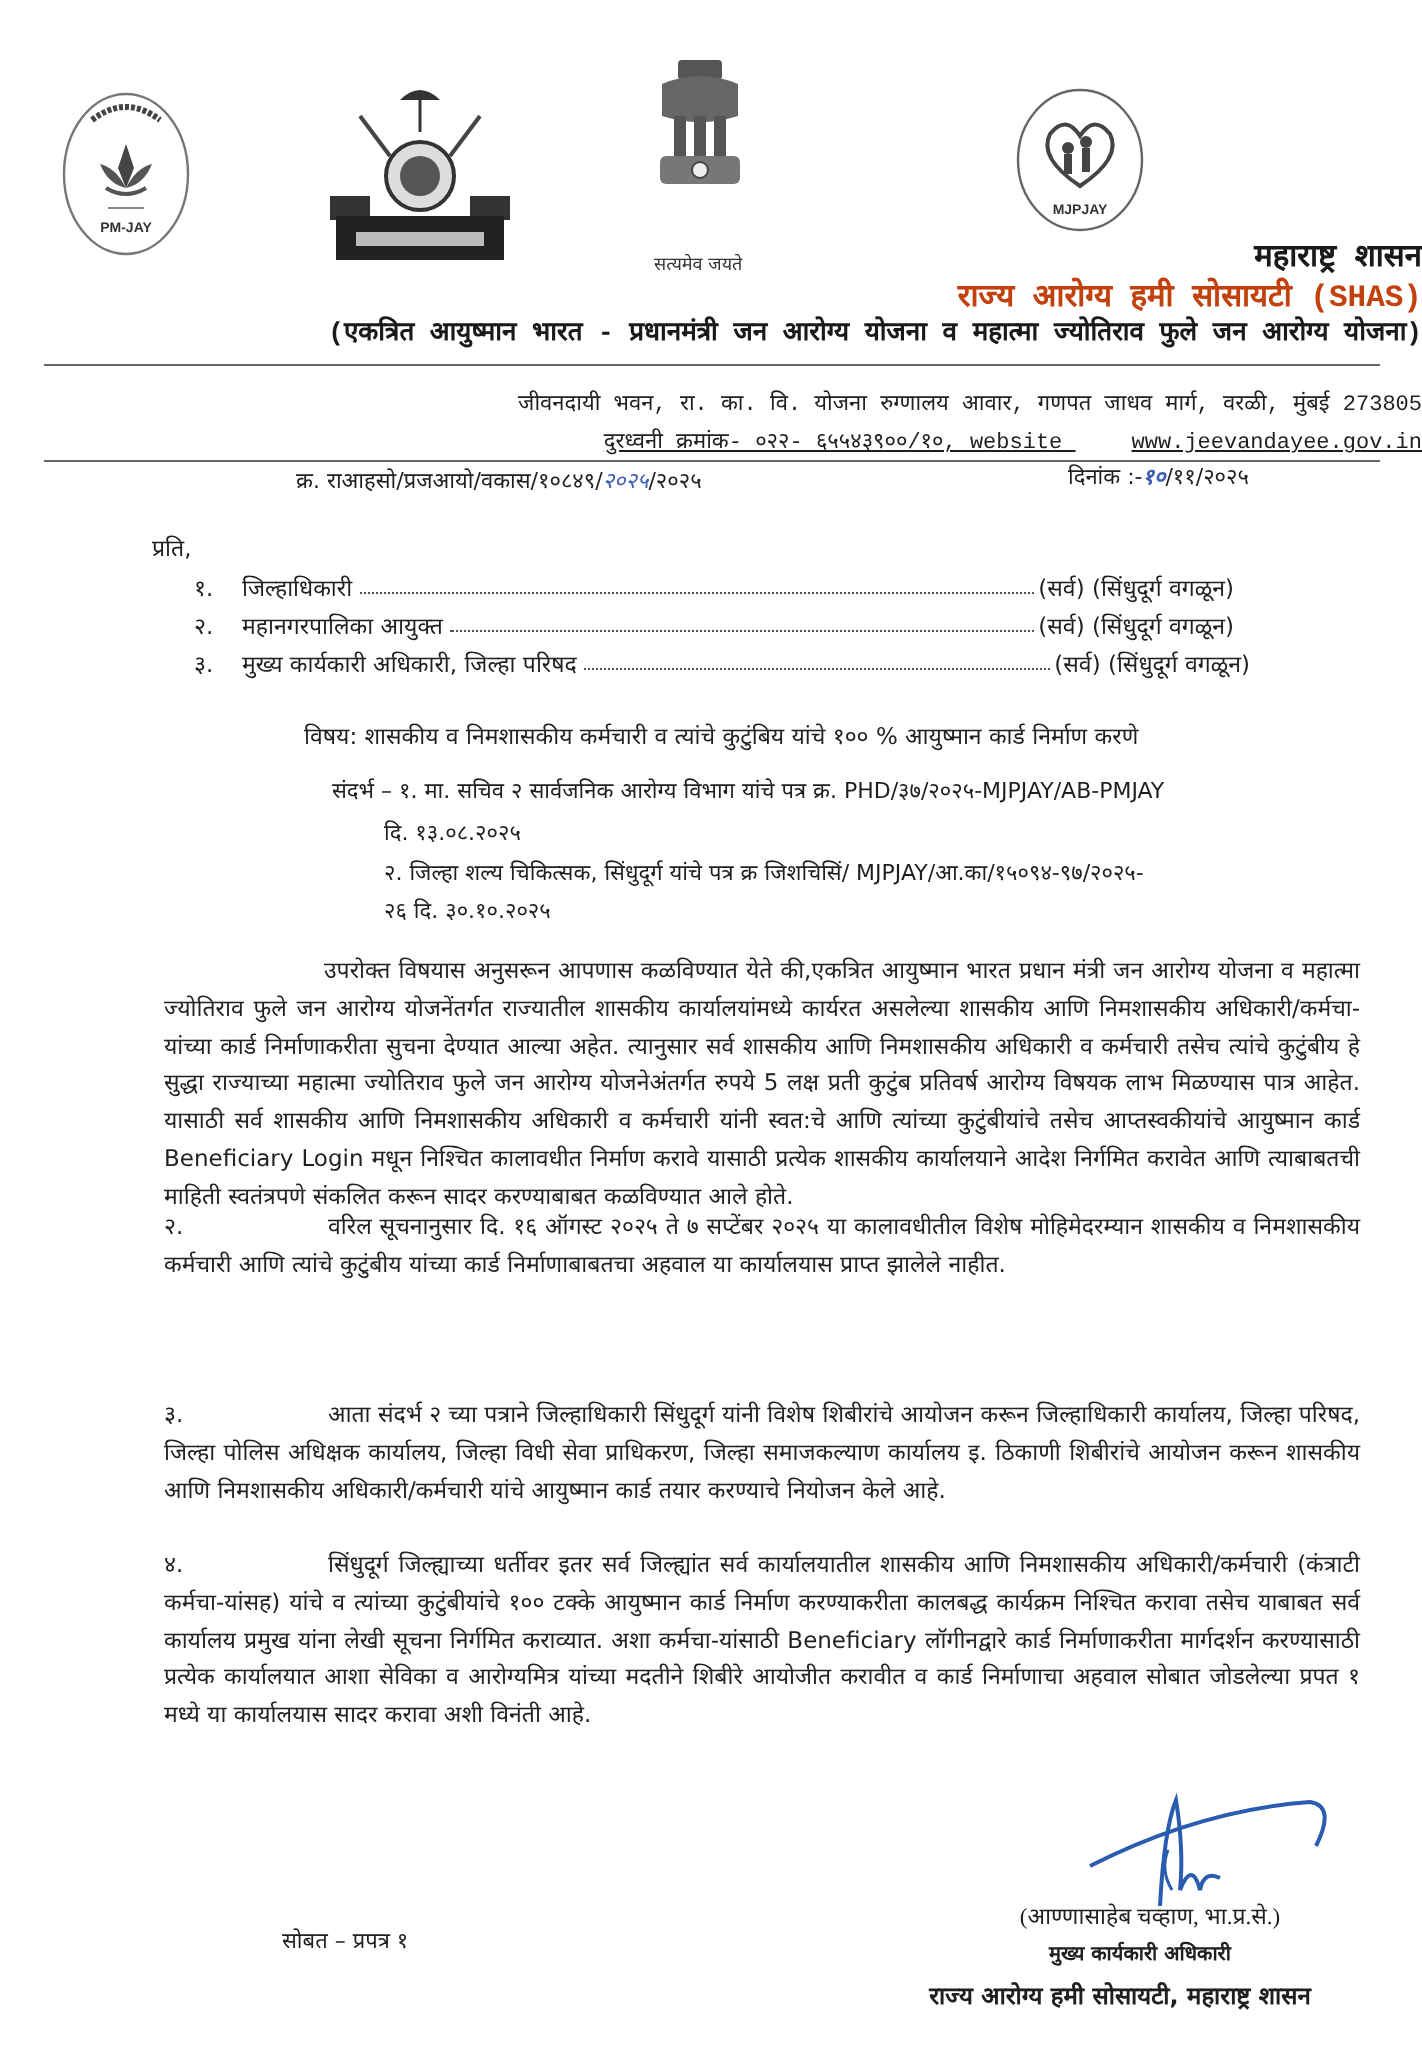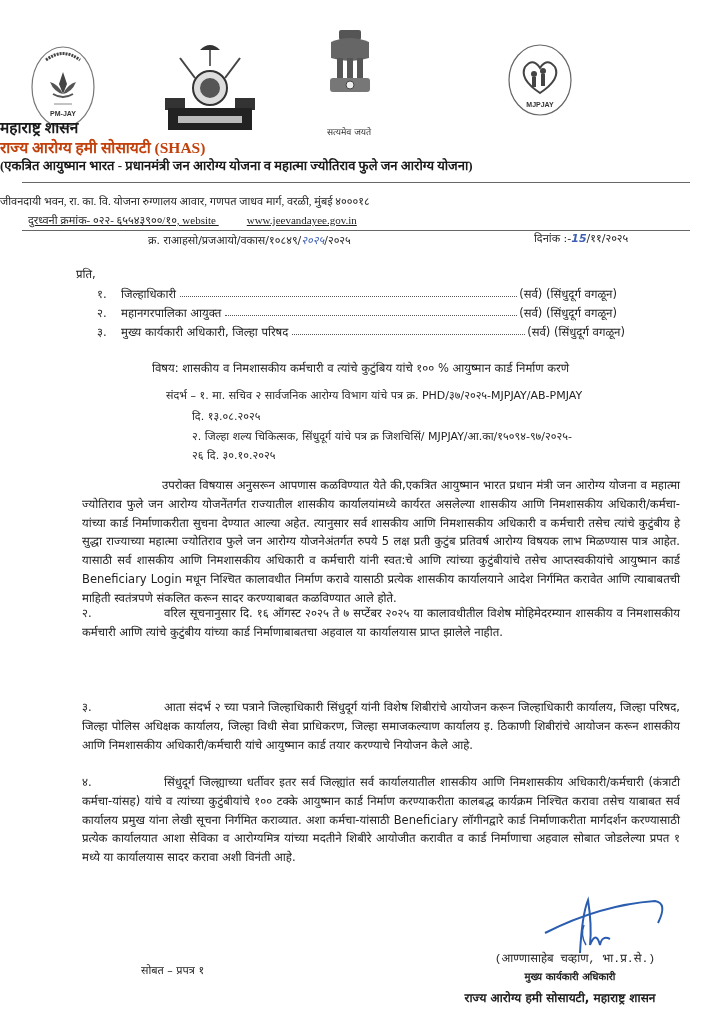--- a/index.html
+++ b/index.html
@@ -9,21 +9,21 @@
     color: #1f1f1f;
   }
   .logo-row { position: absolute; top: 28px; left: 0; width: 570px; height: 85px; }
   .logo { position: absolute; }
   .pmjay { left: 28px; top: 14px; width: 70px; height: 90px; }
   .shahu { left: 160px; top: 10px; width: 100px; height: 95px; }
   .emblem { left: 325px; top: 0px; width: 50px; height: 70px; }
   .emblem-caption { position: absolute; left: 327px; top: 97px; font-size: 9px; font-family: "DejaVu Sans", sans-serif; color:#333; }
   .mjpjay { left: 505px; top: 15px; width: 70px; height: 75px; }
 
-  .hdr-center { position: absolute; left: 0; width: 711px; text-align: left; font-family: Liberation Serif, serif; }
+  .hdr-center { position: absolute; left: 0; width: 711px; text-align: right; font-family: Liberation Mono, monospace; }
   .h1 { top: 116px; font-size: 15.5px; font-weight: bold; color: #1a1a1a; }
   .h2 { top: 136px; font-size: 15.5px; font-weight: bold; color: #c2410c; }
   .h3 { top: 156px; font-size: 13px; font-weight: bold; color: #1a1a1a; }
   .rule { position: absolute; left: 22px; width: 668px; height: 1px; background: #666; }
   .addr1 { top: 193px; font-size: 11px; }
   .addr2 { top: 212px; font-size: 11px; }
   .addr2 .u { text-decoration: underline; margin-left: 28px; }
 
   .refline { position: absolute; top: 232px; left: 148px; font-size: 11px; font-family: "DejaVu Sans", sans-serif; }
   .refline .blue { color: #3e5fb3; font-style: italic; }
@@ -45,21 +45,21 @@
 
   .para { position: absolute; left: 82px; width: 598px; font-size: 11.5px; line-height: 18.8px;
           font-family: "DejaVu Sans", sans-serif; text-align: justify; color: #222; }
   .p1 { top: 476px; text-indent: 80px; }
   .p2 { top: 604px; }
   .p3 { top: 698px; }
   .p4 { top: 773px; }
   .pnum { display: inline-block; width: 82px; }
 
   .signature { position: absolute; left: 540px; top: 895px; width: 130px; height: 60px; }
-  .sig-name { position: absolute; top: 950px; left: 480px; width: 190px; text-align: center; font-size: 11.5px; font-family: Liberation Mono, monospace; }
+  .sig-name { position: absolute; top: 950px; left: 480px; width: 190px; text-align: center; font-size: 11.5px; font-family: Liberation Serif, serif; }
   .sig-title { position: absolute; top: 969px; left: 430px; width: 280px; text-align: center; font-size: 10px; font-weight: bold; font-family: "DejaVu Sans", sans-serif; }
   .sig-org { position: absolute; top: 989px; left: 410px; width: 300px; text-align: center; font-size: 12px; font-weight: bold; font-family: "DejaVu Sans", sans-serif; }
   .enclosure { position: absolute; top: 962px; left: 94px; font-size: 11px; font-family: "DejaVu Sans", sans-serif; margin-left: 47px; }
 </style>
 </head>
 <body>
 
 <div class="logo-row">
 
   <svg class="logo pmjay" viewBox="0 0 70 90">
@@ -105,31 +105,31 @@
     <rect x="27" y="34" width="4" height="10" fill="#444"></rect>
       <rect x="36" y="31" width="4" height="12" fill="#444"></rect>
     <text x="35" y="64" text-anchor="middle" font-size="7" font-weight="bold" fill="#333" font-family="Liberation Sans, sans-serif">MJPJAY</text>
   </svg>
 </div>
 
 <div class="hdr-center h1">महाराष्ट्र शासन</div>
 <div class="hdr-center h2">राज्य आरोग्य हमी सोसायटी (SHAS)</div>
 <div class="hdr-center h3">(एकत्रित आयुष्मान भारत - प्रधानमंत्री जन आरोग्य योजना व महात्मा ज्योतिराव फुले जन आरोग्य योजना)</div>
 <div class="rule" style="top:182px;"></div>
-<div class="hdr-center addr1">जीवनदायी भवन, रा. का. वि. योजना रुग्णालय आवार, गणपत जाधव मार्ग, वरळी, मुंबई ४०००१८</div>
+<div class="hdr-center addr1">जीवनदायी भवन, रा. का. वि. योजना रुग्णालय आवार, गणपत जाधव मार्ग, वरळी, मुंबई 273805</div>
 <div class="hdr-center addr2">
   <span class="u">दुरध्वनी क्रमांक- ०२२- ६५५४३९००/१०, website </span><span class="u">www.jeevandayee.gov.in</span>
 </div>
 <div class="rule" style="top:230px;"></div>
 
 <div class="refline">
   <span>क्र. राआहसो/प्रजआयो/वकास/१०८४९/</span><span class="blue">२०२५</span><span>/२०२५</span>
 </div>
 <div class="dateline">
-  <span>दिनांक :-</span><span class="blue">15</span><span>/११/२०२५</span>
+  <span>दिनांक :-</span><span class="blue">१०</span><span>/११/२०२५</span>
 </div>
 
 <div class="prati">प्रति,</div>
 <div class="rcpt r1">
   <span class="num">१.</span>
   <span class="name">जिल्हाधिकारी</span>
   <span class="dots"></span>
   <span class="tail">(सर्व) (सिंधुदूर्ग वगळून)</span>
 </div>
 <div class="rcpt r2">

